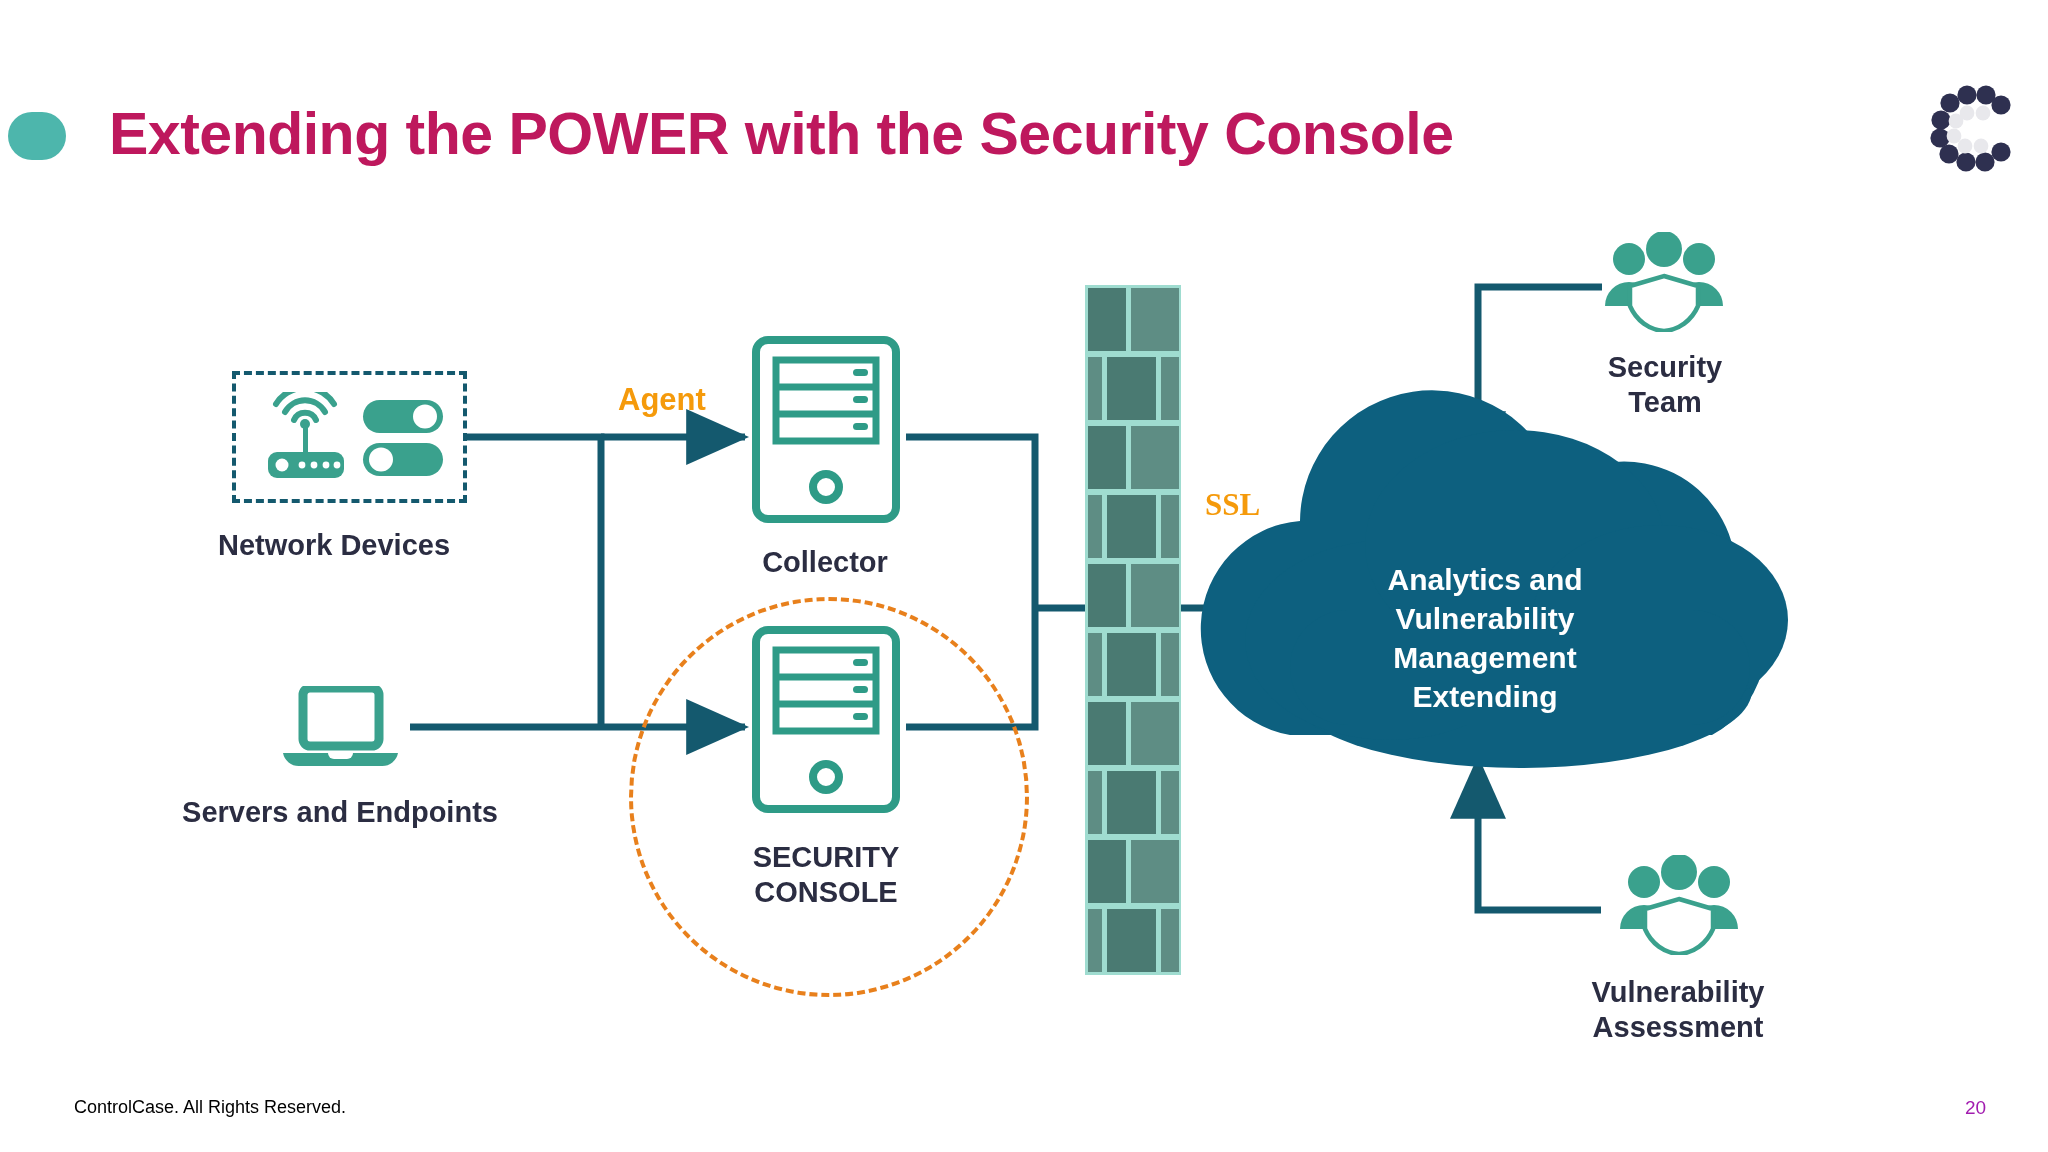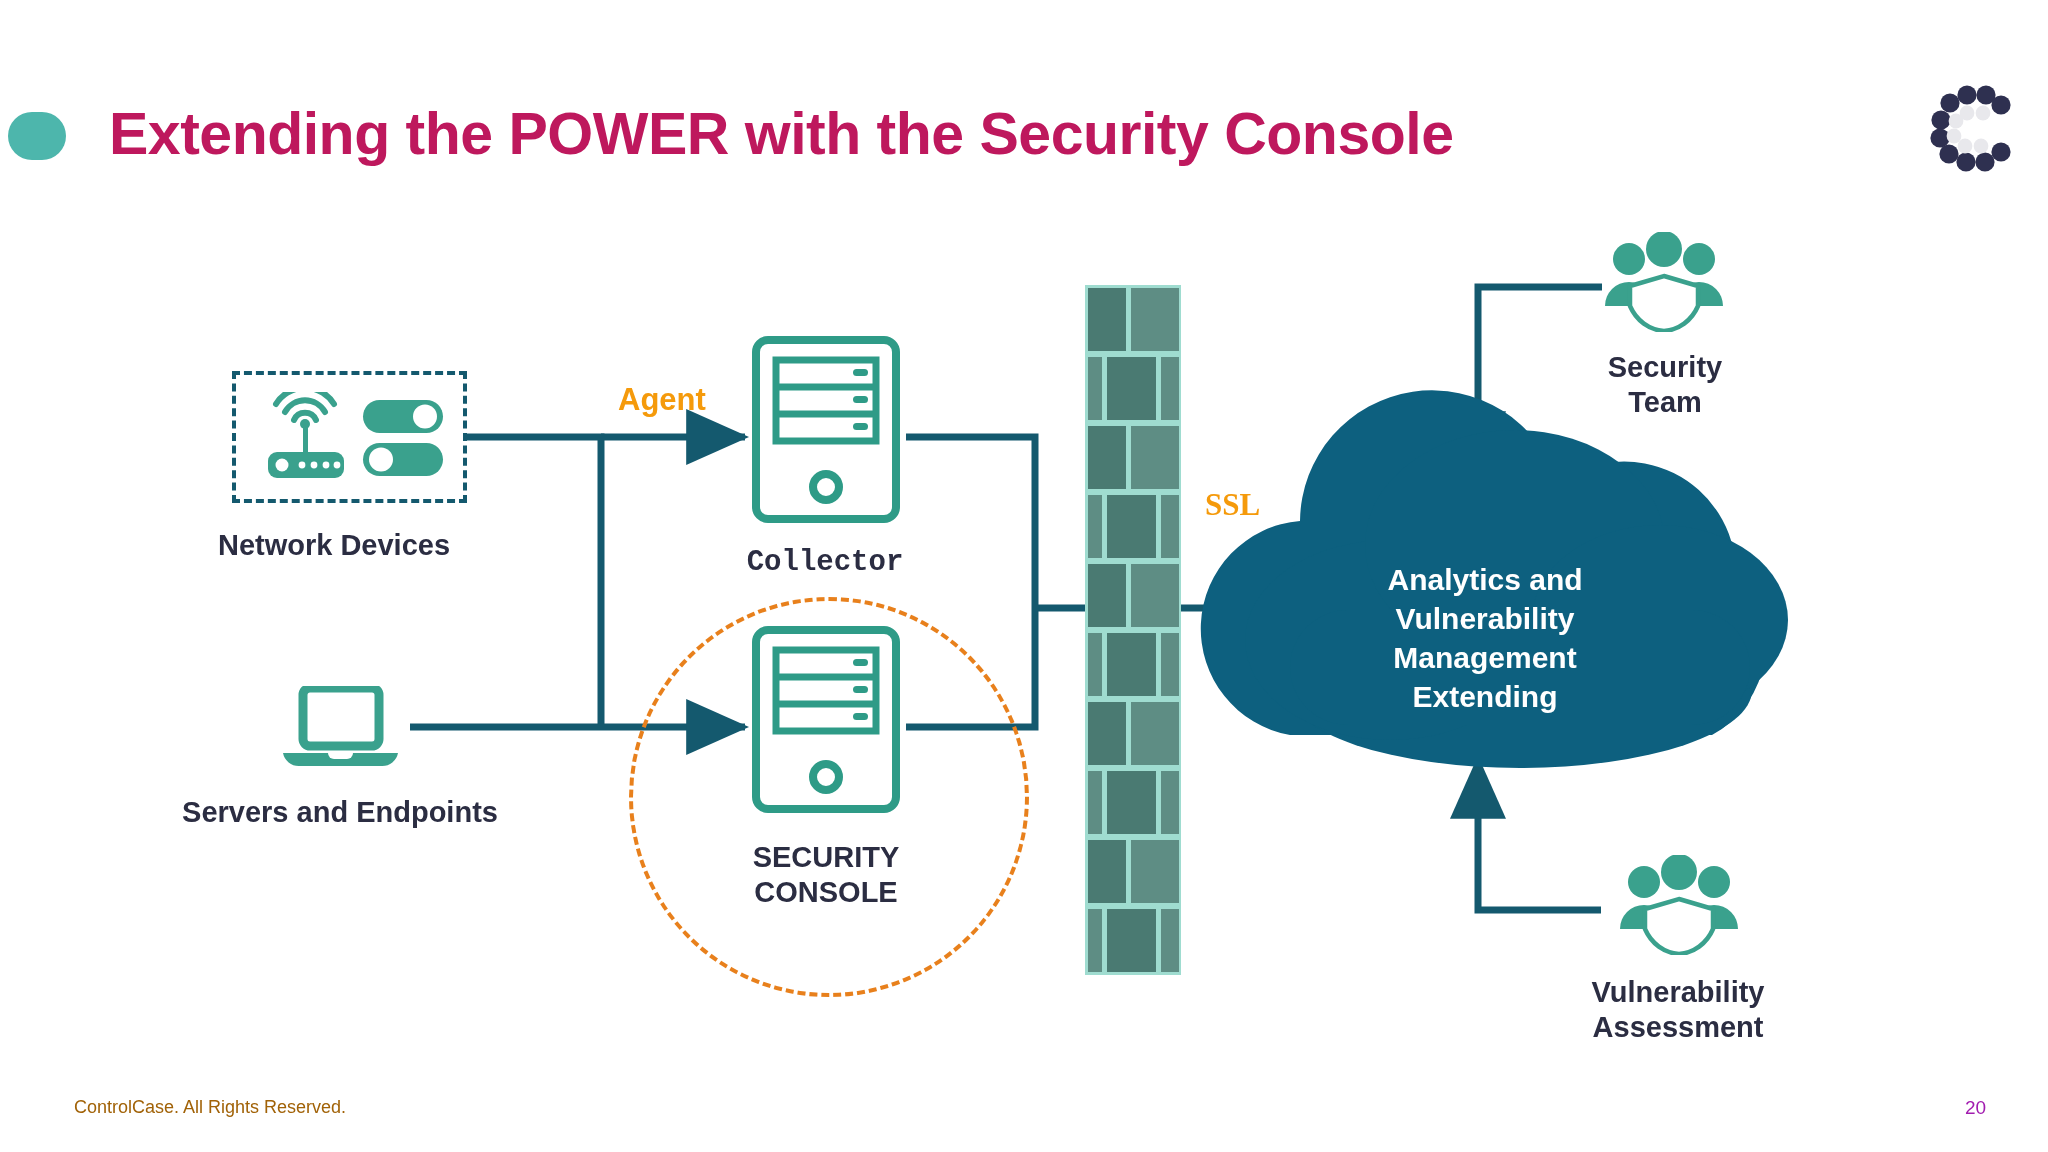--- a/index.html
+++ b/index.html
@@ -134,21 +134,21 @@
     border-radius: 50%;
     box-sizing: border-box;
   }
 
   
   #footer-copy {
     position: absolute;
     left: 74px;
     top: 1097px;
     font-size: 18px;
-    color: #a16207;
+    color: #000000;
   }
   #footer-page {
     position: absolute;
     left: 1965px;
     top: 1097px;
     font-size: 19px;
     color: #a21caf;
   }
 </style>
 </head>
@@ -274,21 +274,21 @@
     <rect x="24" y="24" width="100" height="81" fill="none" stroke="#2e9b87" stroke-width="7"></rect>
     <line x1="24" y1="51" x2="124" y2="51" stroke="#2e9b87" stroke-width="7"></line>
     <line x1="24" y1="78" x2="124" y2="78" stroke="#2e9b87" stroke-width="7"></line>
     <rect x="101" y="33" width="15" height="7" rx="3.5" fill="#2e9b87"></rect>
     <rect x="101" y="60" width="15" height="7" rx="3.5" fill="#2e9b87"></rect>
     <rect x="101" y="87" width="15" height="7" rx="3.5" fill="#2e9b87"></rect>
     <circle cx="74" cy="151" r="13" fill="none" stroke="#2e9b87" stroke-width="8"></circle>
   </svg>
 </div>
 
-<div class="node-label" style="left:655px; top:545px; width:340px; font-size:29px;font-family:Liberation Mono, monospace;">Collector</div>
+<div class="node-label" style="left:655px; top:545px; width:340px; font-size:29px;">Collector</div>
 
 <div id="console-circle"></div>
 
 <div class="icon-box" style="left:752px; top:626px; width:148px; height:187px;">
   <svg width="148" height="187" viewBox="0 0 148 187">
     <rect x="4" y="4" width="140" height="179" rx="12" fill="#ffffff" stroke="#2e9b87" stroke-width="8"></rect>
     <rect x="24" y="24" width="100" height="81" fill="none" stroke="#2e9b87" stroke-width="7"></rect>
     <line x1="24" y1="51" x2="124" y2="51" stroke="#2e9b87" stroke-width="7"></line>
     <line x1="24" y1="78" x2="124" y2="78" stroke="#2e9b87" stroke-width="7"></line>
     <rect x="101" y="33" width="15" height="7" rx="3.5" fill="#2e9b87"></rect>

